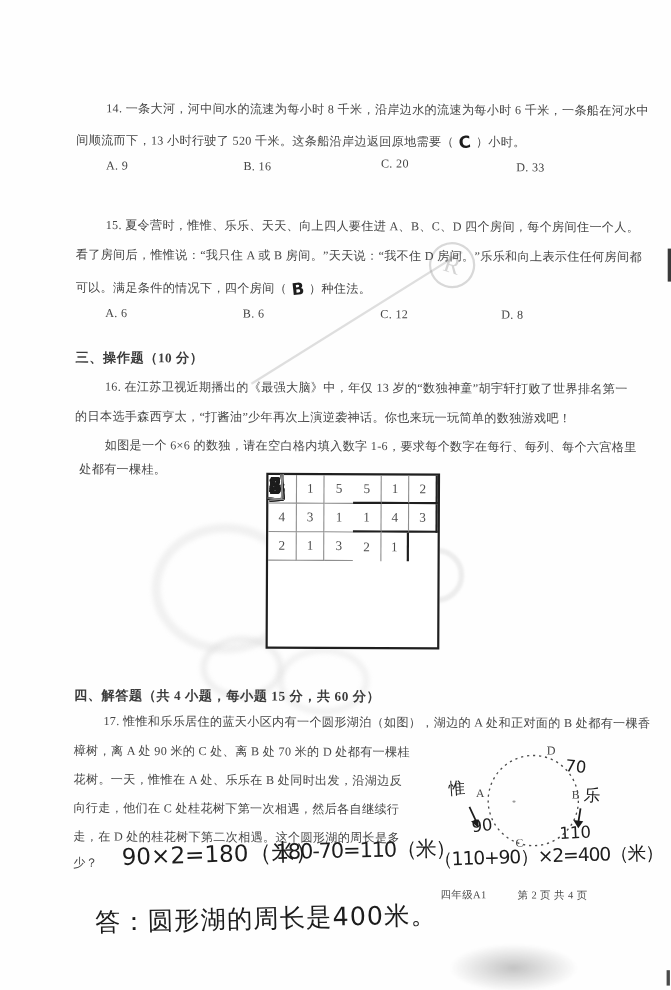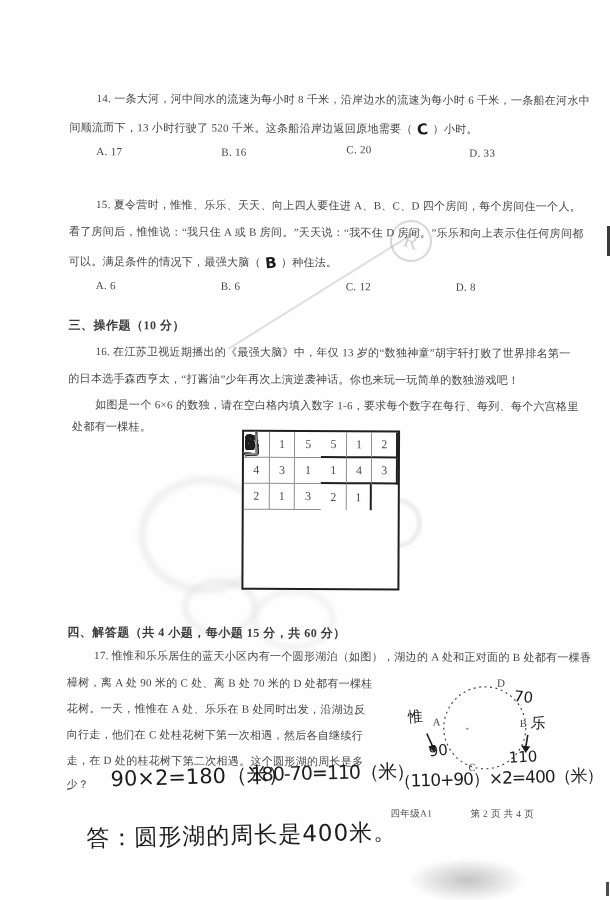--- a/index.html
+++ b/index.html
@@ -88,29 +88,29 @@
   <div class="speckle"></div>
   <div class="edge1"></div>
   <div class="edge2"></div>
 
   <div class="content">
 
     <div class="pline" style="left:95px;top:92px">14. 一条大河，河中间水的流速为每小时 8 千米，沿岸边水的流速为每小时 6 千米，一条船在河水中</div>
     <div class="pline" style="left:68px;top:118px">
       <span>间顺流而下，13 小时行驶了 520 千米。这条船沿岸边返回原地需要（</span><span class="ans-inline">C</span><span>）小时。</span>
     </div>
-    <div class="pline opt" style="left:95px;top:146px">A. 17</div>
+    <div class="pline opt" style="left:95px;top:146px">A. 9</div>
     <div class="pline opt" style="left:220px;top:146px">B. 16</div>
     <div class="pline opt" style="left:345px;top:143px">C. 20</div>
     <div class="pline opt" style="left:468px;top:146px">D. 33</div>
 
     <div class="pline" style="left:95px;top:198px">15. 夏令营时，惟惟、乐乐、天天、向上四人要住进 A、B、C、D 四个房间，每个房间住一个人。</div>
     <div class="pline" style="left:68px;top:225px">看了房间后，惟惟说：“我只住 A 或 B 房间。”天天说：“我不住 D 房间。”乐乐和向上表示住任何房间都</div>
     <div class="pline" style="left:68px;top:252px">
-      <span>可以。满足条件的情况下，最强大脑（</span><span class="ans-inline">B</span><span>）种住法。</span>
+      <span>可以。满足条件的情况下，四个房间（</span><span class="ans-inline">B</span><span>）种住法。</span>
     </div>
     <div class="pline opt" style="left:95px;top:280px">A. 6</div>
     <div class="pline opt" style="left:220px;top:280px">B. 6</div>
     <div class="pline opt" style="left:345px;top:280px">C. 12</div>
     <div class="pline opt" style="left:455px;top:280px">D. 8</div>
 
     <div class="pline sec" style="left:68px;top:318px">三、操作题（10 分）</div>
 
     <div class="pline" style="left:95px;top:345px">16. 在江苏卫视近期播出的《最强大脑》中，年仅 13 岁的“数独神童”胡宇轩打败了世界排名第一</div>
     <div class="pline" style="left:68px;top:372px">的日本选手森西亨太，“打酱油”少年再次上演逆袭神话。你也来玩一玩简单的数独游戏吧！</div>
@@ -180,19 +180,19 @@
     <div class="pline" style="left:498px;top:676px;font-size:11px">D</div>
     <div class="hw" style="left:515px;top:687px;font-size:15px;transform:rotate(6deg)">70</div>
     <div class="pline" style="left:434px;top:716px;font-size:10.5px">A</div>
     <div class="hw" style="left:409px;top:707px;font-size:15px;transform:rotate(-4deg)">惟</div>
     <div class="hw" style="left:430px;top:741px;font-size:15px;transform:rotate(-6deg)">90</div>
     <div class="pline" style="left:521px;top:717px;font-size:10.5px">B</div>
     <div class="hw" style="left:532px;top:713px;font-size:15px;transform:rotate(3deg)">乐</div>
     <div class="hw" style="left:510px;top:747px;font-size:15px;transform:rotate(-3deg)">110</div>
     <div class="pline" style="left:470px;top:761px;font-size:10.5px">C</div>
 
-    <div class="foot" style="left:392px;top:807px">四年级A1</div>
+    <div class="foot" style="left:402px;top:807px">四年级A1</div>
     <div class="foot" style="left:472px;top:807px">第 2 页 共 4 页</div>
 
     <div class="hw" style="left:88px;top:820px;font-size:23px;letter-spacing:1px;transform:rotate(-1.5deg)">答：圆形湖的周长是400米。</div>
 
   </div>
 </div>
 
 </body></html>

